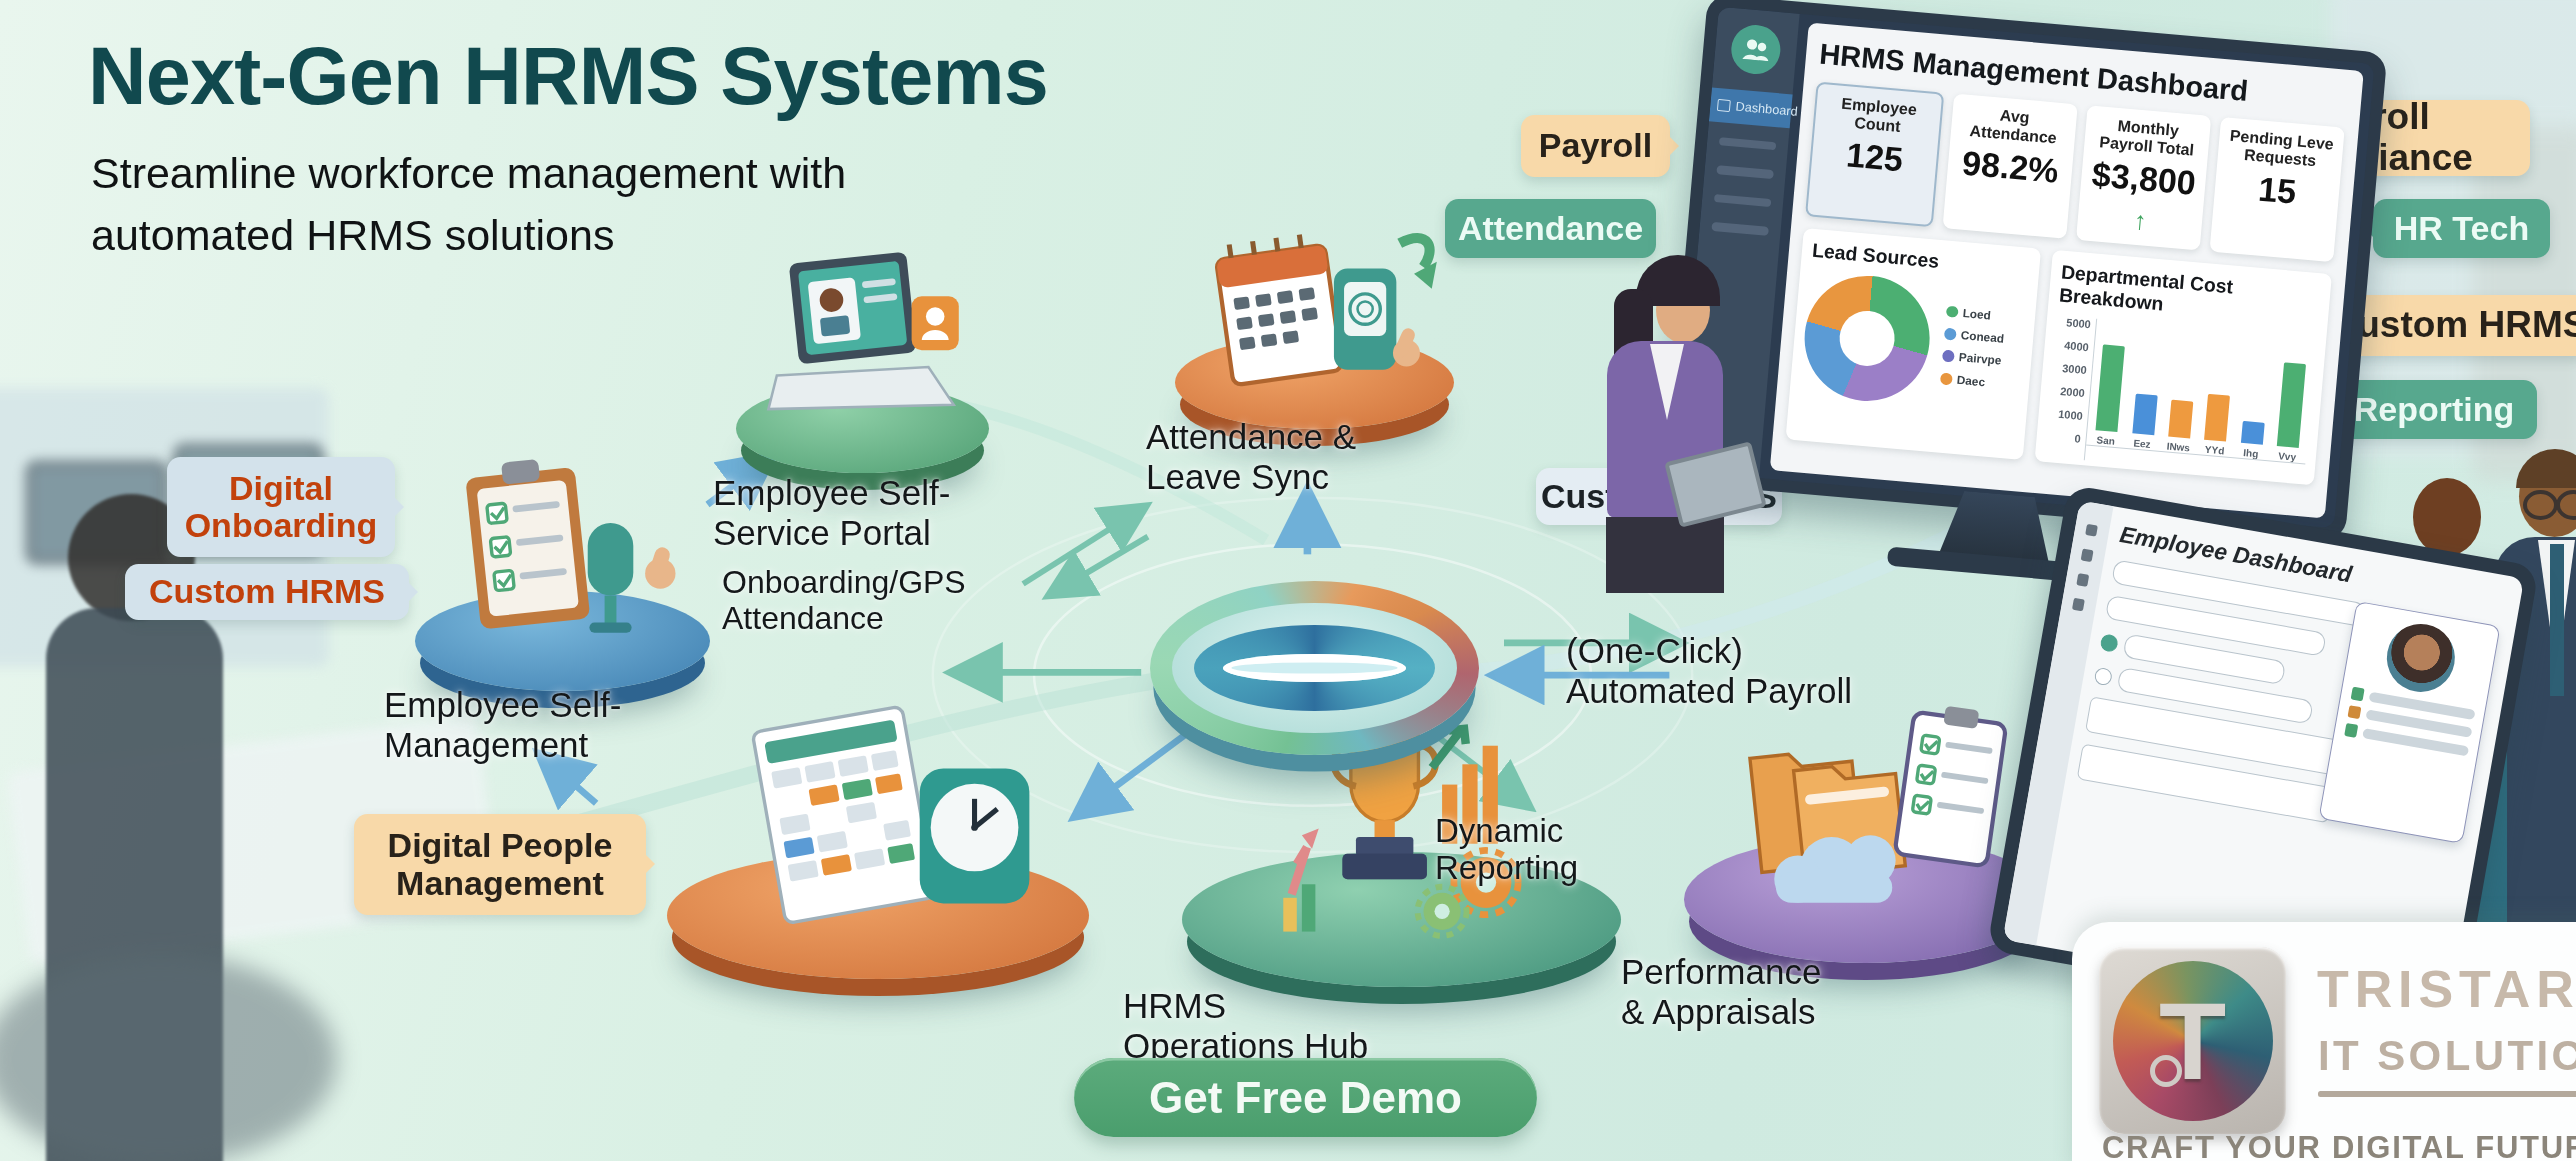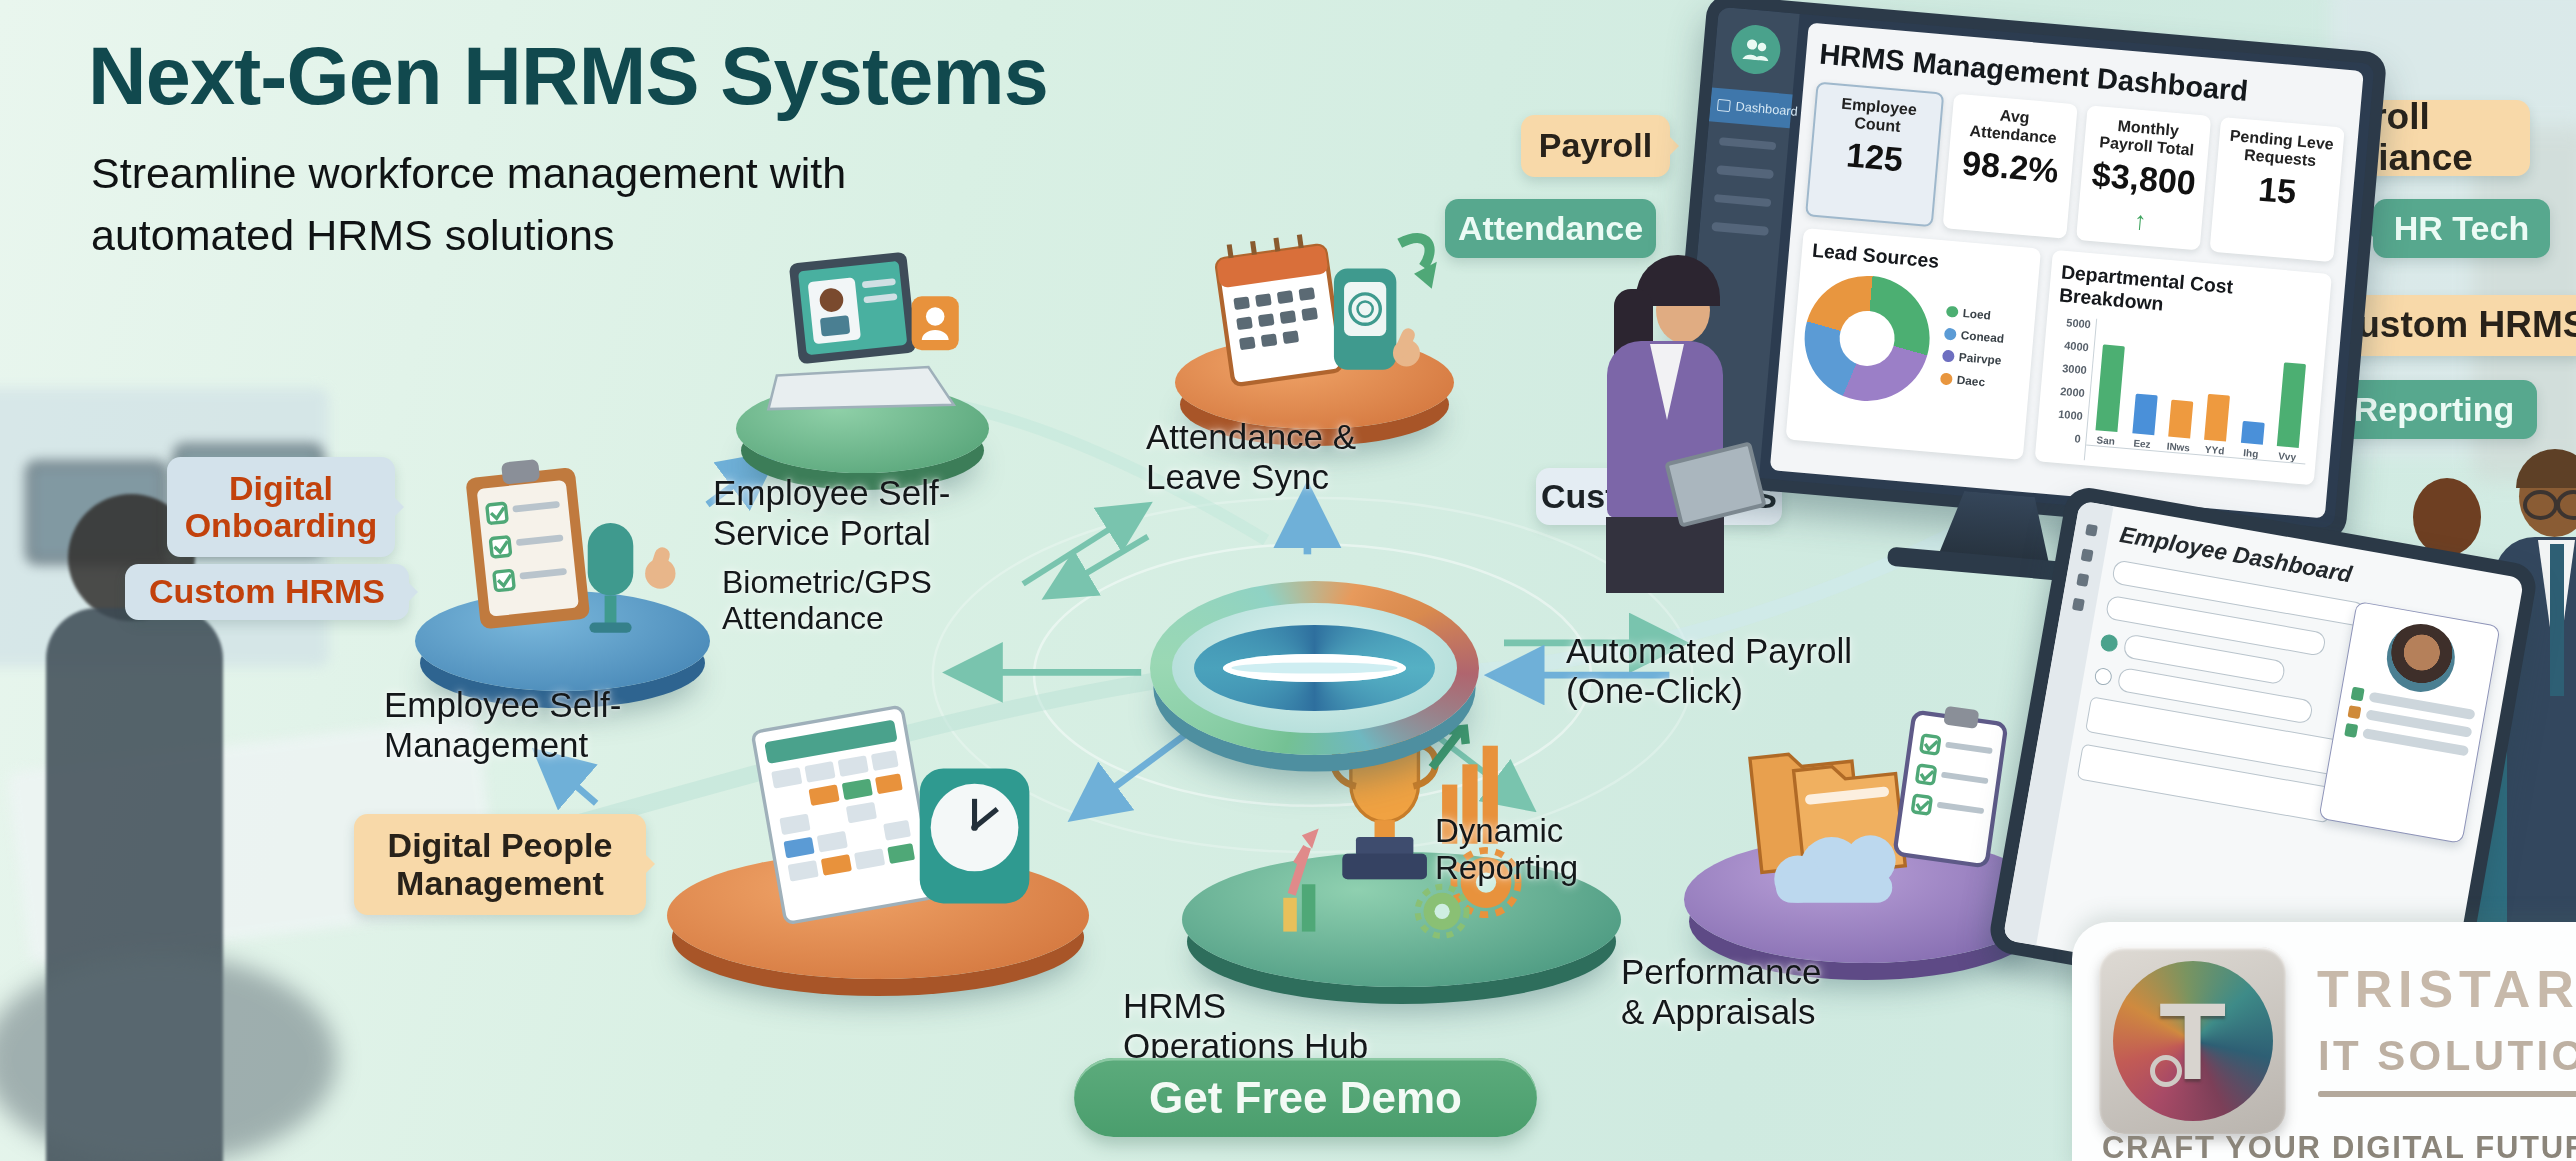--- a/index.html
+++ b/index.html
@@ -328,38 +328,38 @@
       <div class="hub-i2"></div>
       <div class="hub-i3"></div>
       <div class="hub-i4"></div>
   </div>
 
   <div class="lbl" style="left:713px;top:473px;width:363px;">
     <div>Employee Self-</div>
       <div>Service Portal</div>
   </div>
   <div class="lbl" style="left:722px;top:564px;width:346px;font-size:32px;">
-    <div>Biometric/GPS</div>
+    <div>Onboarding/GPS</div>
       <div>Attendance</div>
   </div>
   <div class="lbl" style="left:1146px;top:417px;width:329px;">
     <div>Attendance &amp;</div>
       <div>Leave Sync</div>
   </div>
   <div class="lbl" style="left:384px;top:685px;width:363px;">
     <div>Employee Self-</div>
       <div>Management</div>
   </div>
   <div class="lbl" style="left:1435px;top:812px;width:279px;font-size:33px;">
     <div>Dynamic</div>
       <div>Reporting</div>
   </div>
   <div class="lbl" style="left:1566px;top:631px;width:371px;">
-    <div>Automated Payroll</div>
-      <div>(One-Click)</div>
+    <div>(One-Click)</div>
+      <div>Automated Payroll</div>
   </div>
   <div class="lbl" style="left:1621px;top:952px;width:371px;">
     <div>Performance</div>
       <div>&amp; Appraisals</div>
   </div>
   <div class="lbl" style="left:1123px;top:986px;width:380px;">
     <div>HRMS</div>
       <div>Operations Hub</div>
   </div>
 

